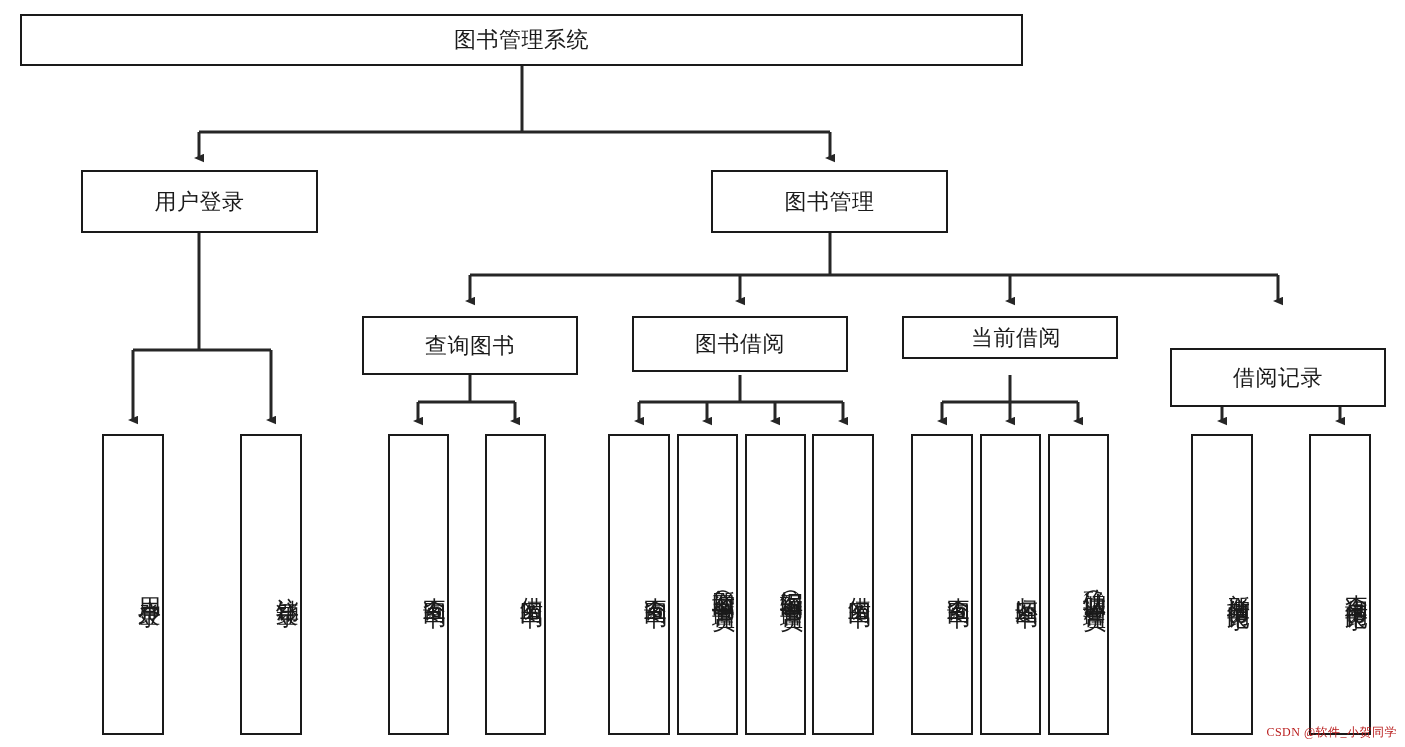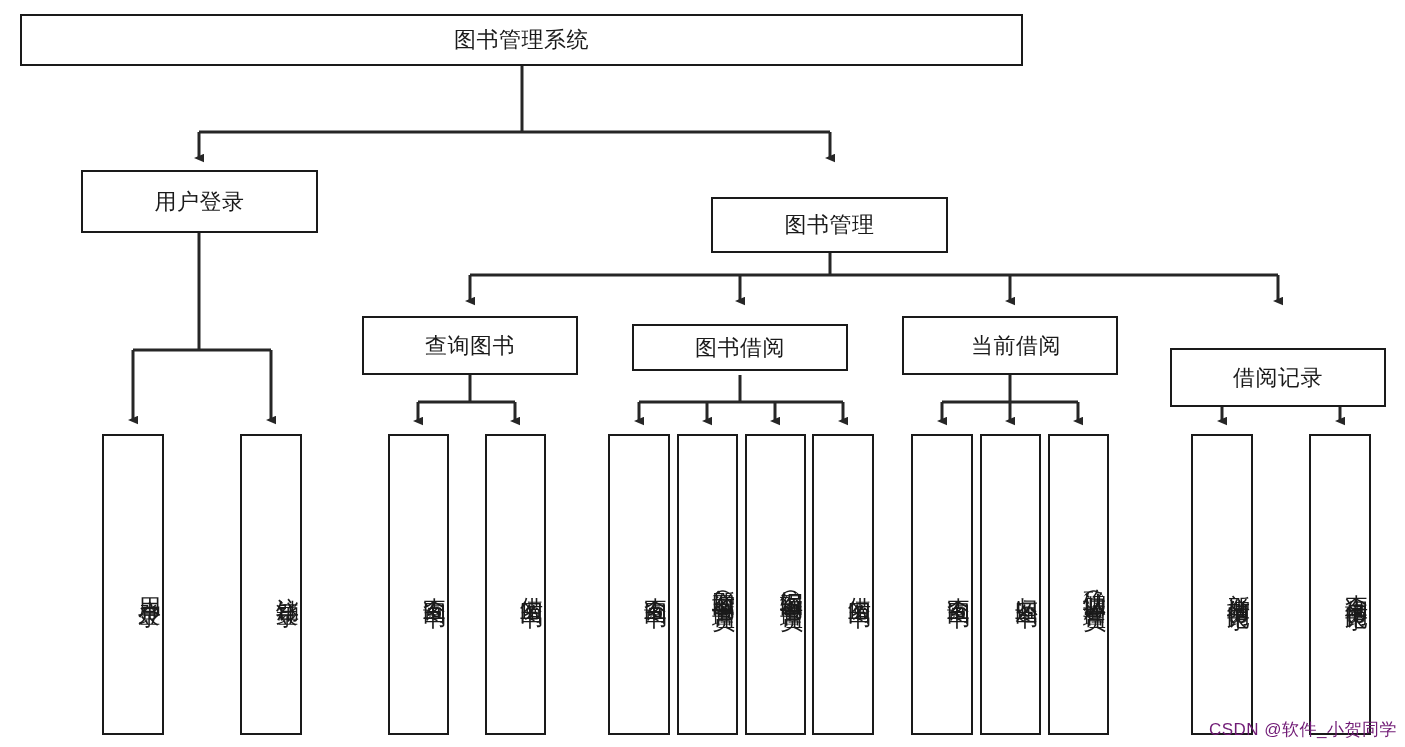--- a/index.html
+++ b/index.html
@@ -55,24 +55,25 @@
     white-space: pre;
     line-height: 1.05;
   }
   .vertical .label {
     white-space: normal;
   }
   #watermark {
     position: absolute;
     right: 8px;
     bottom: 6px;
-    font-size: 17px;
-    color: #701a75;
+    font-size: 12px;
+    color: #b91c1c;
     letter-spacing: 0.5px;
     white-space: nowrap;
+    font-family: Liberation Serif, serif;
   }
 </style>
 </head>
 <body>
 
 <div id="canvas">
 
   <svg id="edges" viewBox="0 0 1405 747" xmlns="http://www.w3.org/2000/svg">
     <defs>
       <marker id="arrow" markerWidth="10" markerHeight="10" refX="4.2" refY="5" orient="auto" markerUnits="userSpaceOnUse">
@@ -123,31 +124,31 @@
     </g>
   </svg>
 
   <div class="node horizontal" style="left:20px; top:14px; width:1003px; height:52px;">
     <span class="label">图书管理系统</span>
   </div>
 
   <div class="node horizontal" style="left:81px; top:170px; width:237px; height:63px;">
     <span class="label">用户登录</span>
   </div>
-  <div class="node horizontal" style="left:711px; top:170px; width:237px; height:56px;margin-top:27px;">
+  <div class="node horizontal" style="left:711px; top:170px; width:237px; height:63px;">
     <span class="label">图书管理</span>
   </div>
 
   <div class="node horizontal" style="left:362px; top:316px; width:216px; height:59px;">
     <span class="label">查询图书</span>
   </div>
-  <div class="node horizontal" style="left:632px; top:324px; width:216px; height:47px;">
+  <div class="node horizontal" style="left:632px; top:316px; width:216px; height:56px;">
     <span class="label">图书借阅</span>
   </div>
-  <div class="node horizontal" style="left:902px; top:316px; width:216px; height:59px;padding-left:12px;">
+  <div class="node horizontal" style="left:902px; top:316px; width:216px; height:43px;padding-left:12px;">
     <span class="label">当前借阅</span>
   </div>
   <div class="node horizontal" style="left:1170px; top:316px; width:216px; height:59px;margin-top:32px;">
     <span class="label">借阅记录</span>
   </div>
 
   <div class="node vertical" style="left:102px; top:434px; width:62px; height:301px;">
     <span class="label">用户登录</span>
   </div>
   <div class="node vertical" style="left:240px; top:434px; width:62px; height:301px;">

